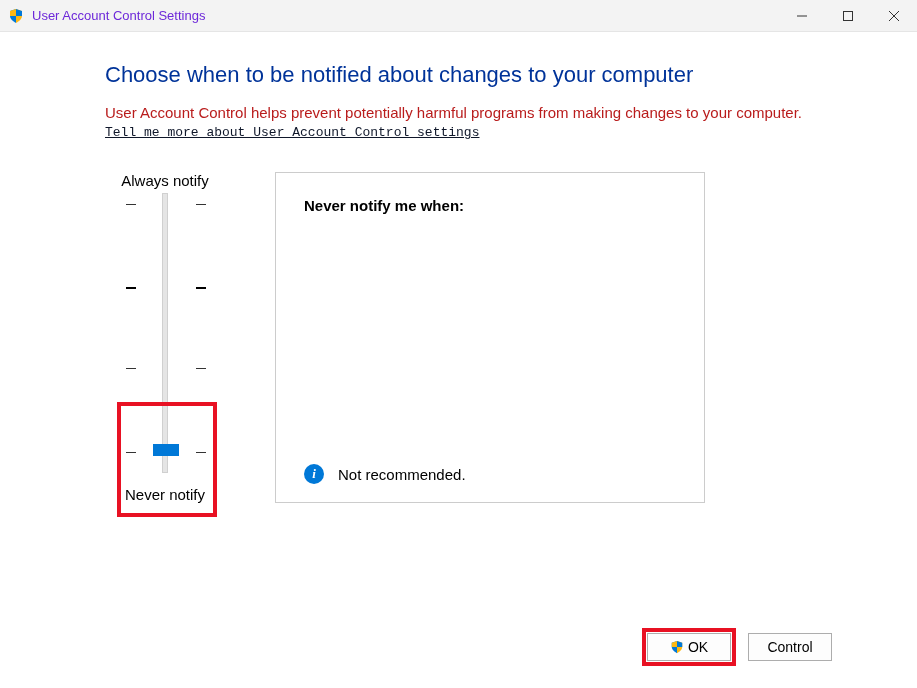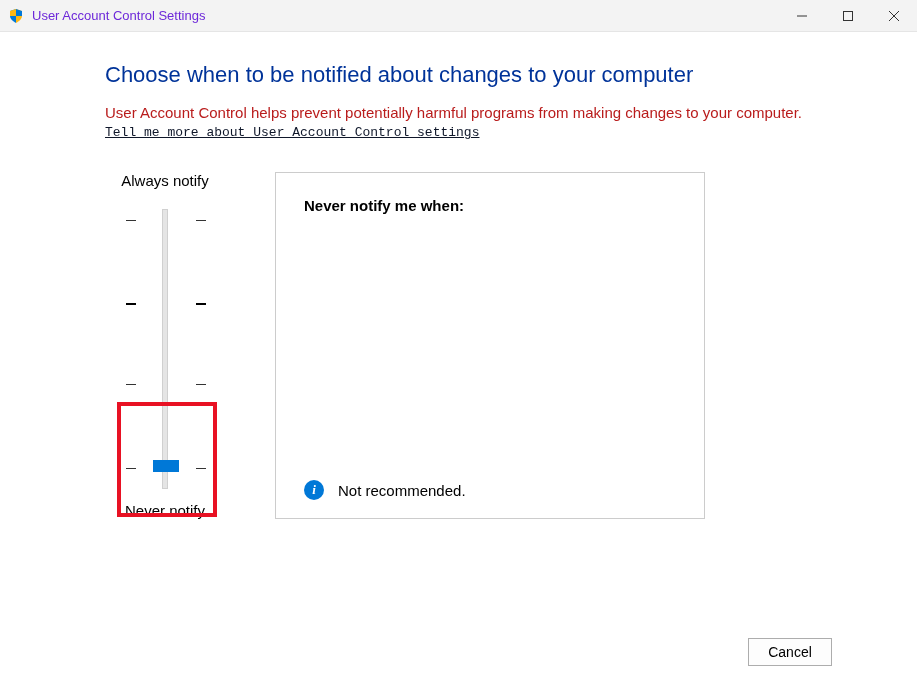--- a/index.html
+++ b/index.html
@@ -63,21 +63,21 @@
       width: 120px;
       display: flex;
       flex-direction: column;
       align-items: center;
       position: relative;
     }
     .slider-top-label, .slider-bottom-label {
       font-size: 15px;
       text-align: center;
     }
-    .slider-top-label { margin-bottom: 20px; }
+    .slider-top-label { margin-bottom: 4px; }
     .slider-bottom-label { margin-top: 13px; }
     .slider-track-area {
       position: relative;
       height: 280px;
       width: 80px;
       display: flex;
       justify-content: center;
     }
     .slider-track {
       width: 6px;
@@ -251,16 +251,29 @@
       <div class="panel-title">Never notify me when:</div>
       <div class="panel-footer">
         <span class="info-icon">i</span>
         <span>Not recommended.</span>
       </div>
     </div>
   </div>
 </div>
 
 <div class="button-row">
+  <div class="highlight-box-btn">
+    <button class="btn">
+      <span>
+        <svg class="shield-svg" width="14" height="14" viewBox="0 0 16 16">
+          <path d="M8 1 L14 3 V8 C14 12 8 15 8 15 V1 Z" fill="#fdb813"></path>
+          <path d="M8 1 L2 3 V8 C2 12 8 15 8 15 V1 Z" fill="#0078d7"></path>
+          <path d="M8 1 L14 3 V8 H8 Z" fill="#0078d7"></path>
+          <path d="M8 1 L2 3 V8 H8 Z" fill="#fdb813"></path>
+        </svg>
+      </span>
+      <span>OK</span>
+    </button>
+  </div>
   <button class="btn">
-    <span>Cancel</span>
+    <span>Control</span>
   </button>
 </div>
 
 </body></html>

